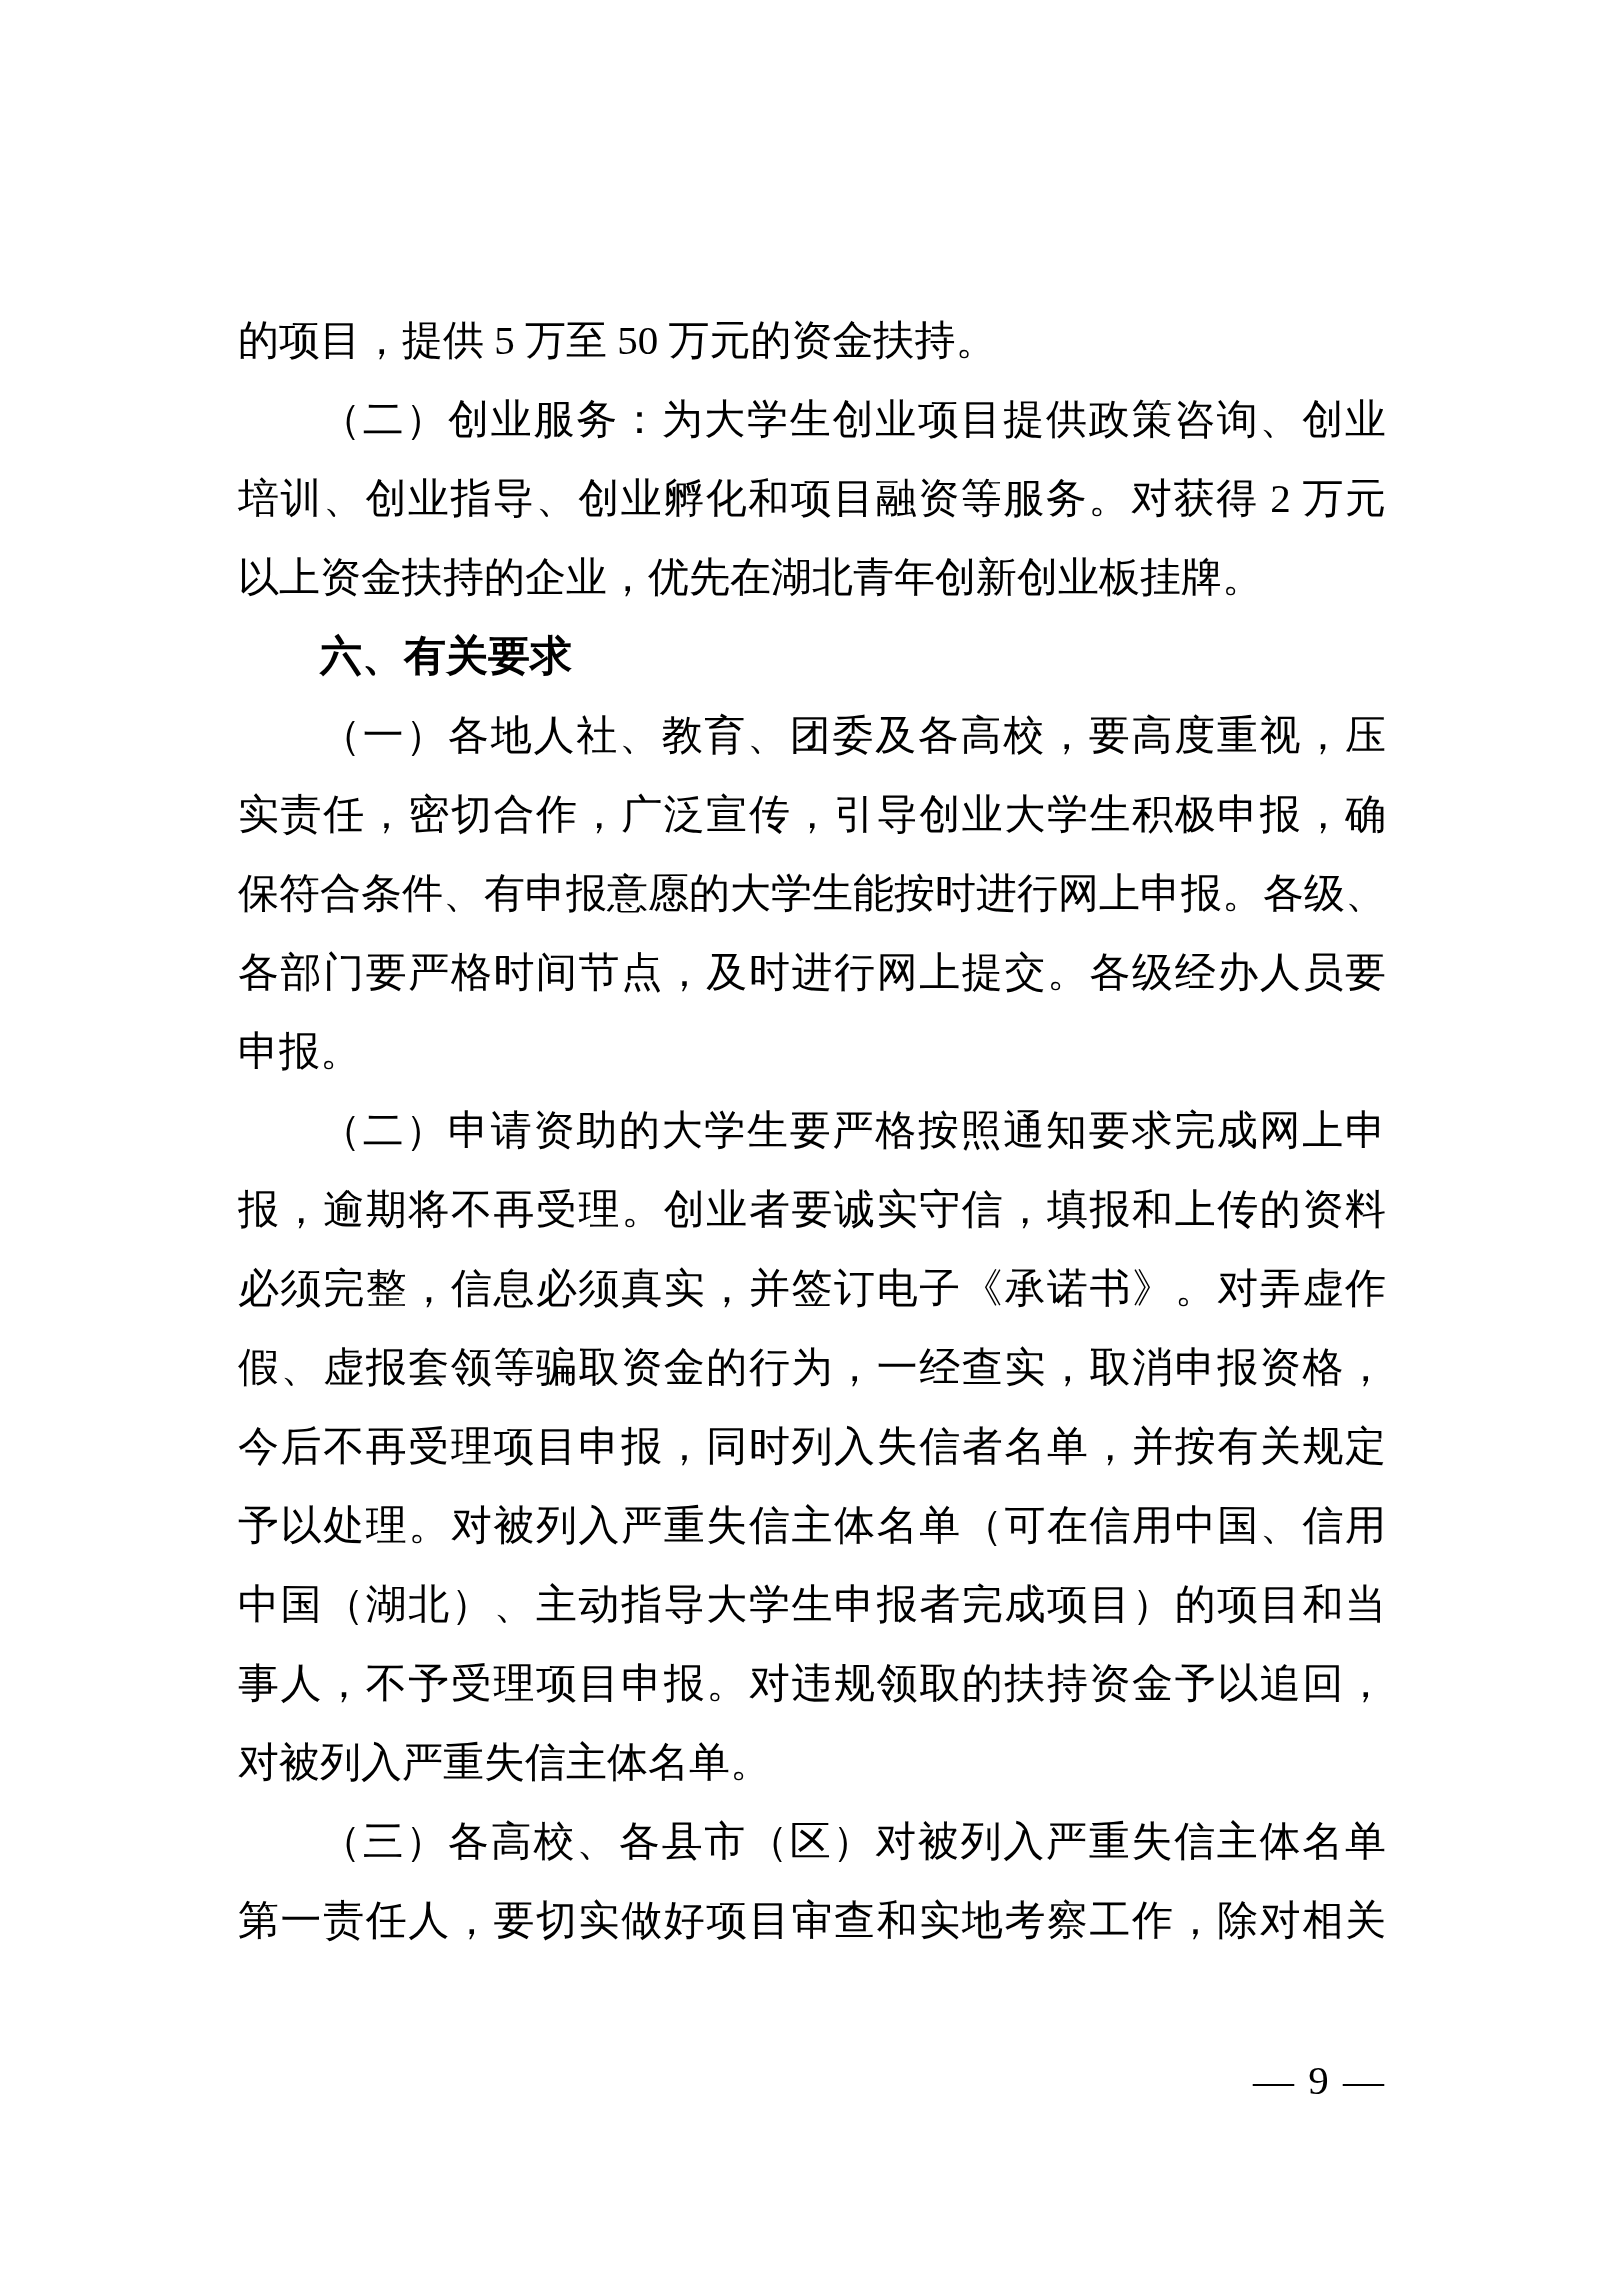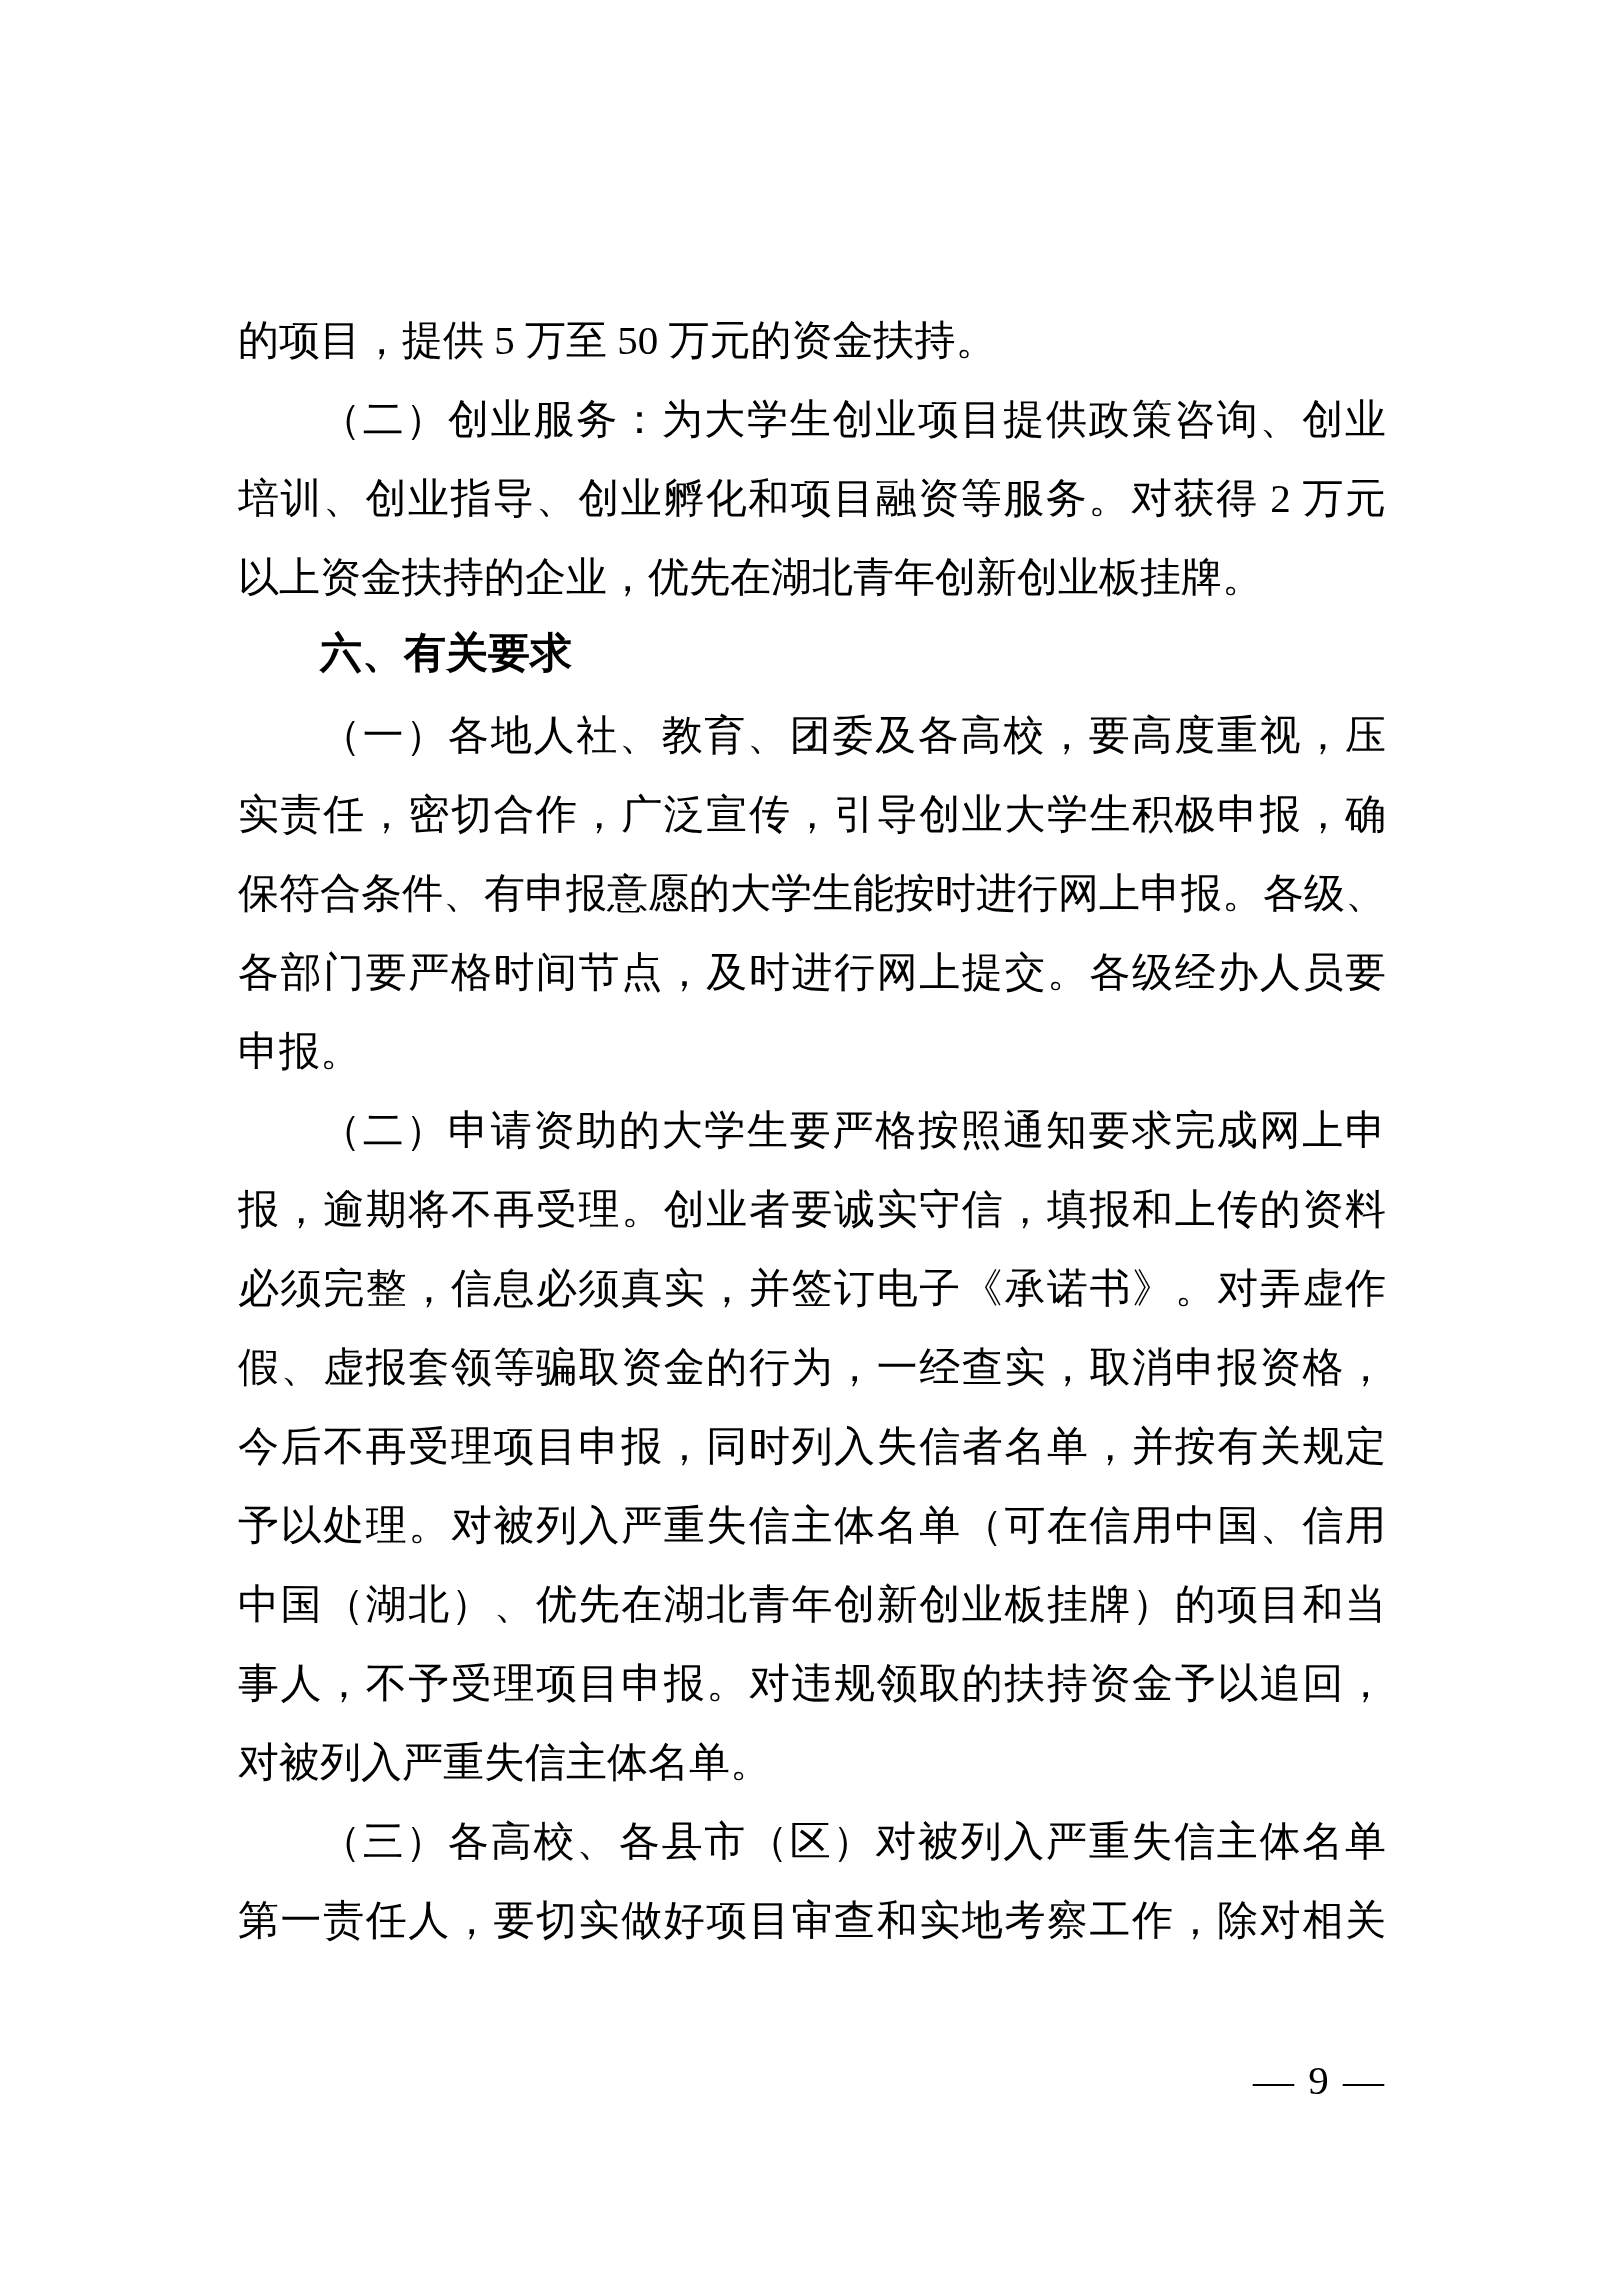--- a/index.html
+++ b/index.html
@@ -34,21 +34,21 @@
   .line.justify {
     white-space: normal;
     text-align: justify;
     text-align-last: justify;
     text-justify: inter-character;
   }
   .line.indent {
     padding-left: 82px;
   }
   .line.heading {
-    font-family: Liberation Mono, monospace;
+    font-family: Liberation Serif, serif;
     font-weight: bold;
     font-size: 42px;
   }
   .page-number {
     position: absolute;
     left: 218px;
     top: 2056px;
     width: 1168px;
     text-align: right;
     font-size: 41px;
@@ -70,21 +70,21 @@
       <div class="line justify">实责任，密切合作，广泛宣传，引导创业大学生积极申报，确</div>
       <div class="line justify">保符合条件、有申报意愿的大学生能按时进行网上申报。各级、</div>
       <div class="line justify">各部门要严格时间节点，及时进行网上提交。各级经办人员要</div>
       <div class="line">申报。</div>
       <div class="line indent justify">（二）申请资助的大学生要严格按照通知要求完成网上申</div>
       <div class="line justify">报，逾期将不再受理。创业者要诚实守信，填报和上传的资料</div>
       <div class="line justify">必须完整，信息必须真实，并签订电子《承诺书》。对弄虚作</div>
       <div class="line justify">假、虚报套领等骗取资金的行为，一经查实，取消申报资格，</div>
       <div class="line justify">今后不再受理项目申报，同时列入失信者名单，并按有关规定</div>
       <div class="line justify">予以处理。对被列入严重失信主体名单（可在信用中国、信用</div>
-      <div class="line justify">中国（湖北）、优先在湖北青年创新创业板挂牌）的项目和当</div>
+      <div class="line justify">中国（湖北）、主动指导大学生申报者完成项目）的项目和当</div>
       <div class="line justify">事人，不予受理项目申报。对违规领取的扶持资金予以追回，</div>
       <div class="line">对被列入严重失信主体名单。</div>
       <div class="line indent justify">（三）各高校、各县市（区）对被列入严重失信主体名单</div>
       <div class="line justify">第一责任人，要切实做好项目审查和实地考察工作，除对相关</div>
     </div>
   <div class="page-number">— 9 —</div>
 </div>
 
 
 </body></html>

